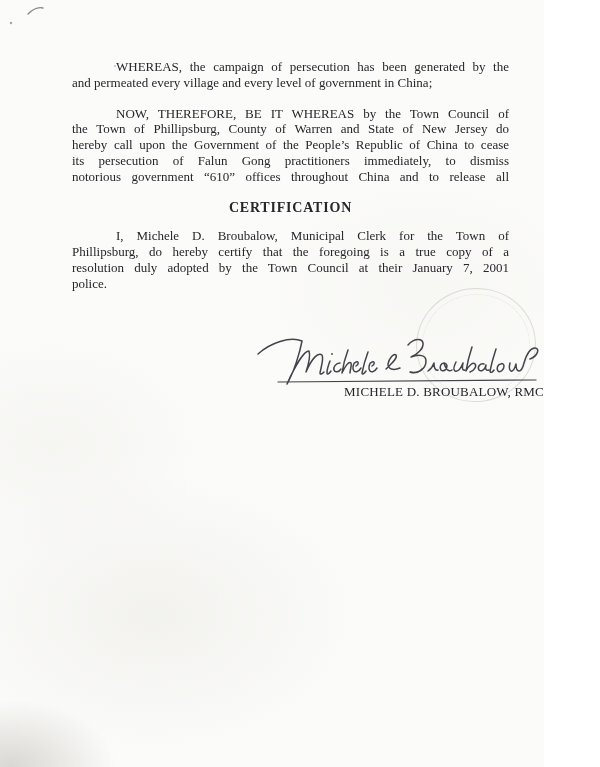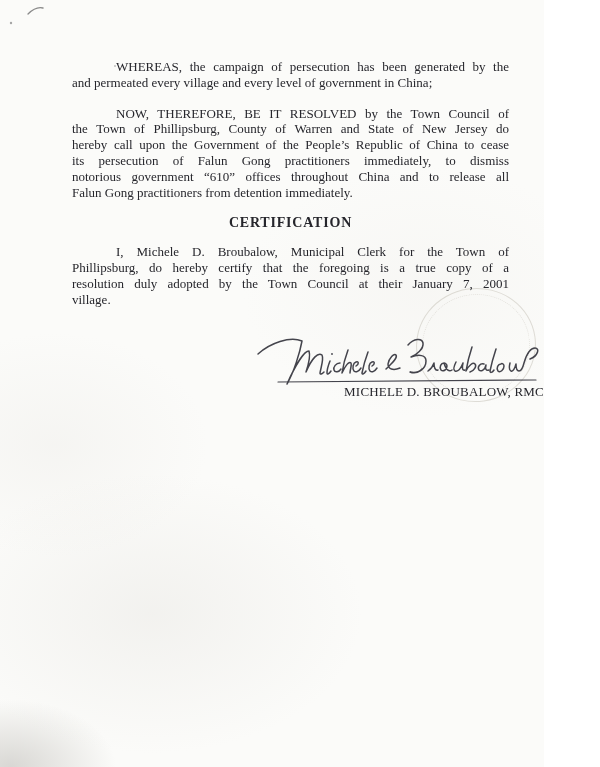--- a/index.html
+++ b/index.html
@@ -69,35 +69,34 @@
   <div class="seal"></div>
 
   <div class="textblock">
 
     <div class="para">
       <div class="line indent">WHEREAS, the campaign of persecution has been generated by the</div>
       <div class="line last">and permeated every village and every level of government in China;</div>
     </div>
 
     <div class="para">
-      <div class="line indent">NOW, THEREFORE, BE IT RESOLVED by the Town Council of</div>
+      <div class="line indent">NOW, THEREFORE, BE IT WHEREAS by the Town Council of</div>
       <div class="line">the Town of Phillipsburg, County of Warren and State of New Jersey do</div>
       <div class="line">hereby call upon the Government of the People’s Republic of China to cease</div>
       <div class="line">its persecution of Falun Gong practitioners immediately, to dismiss</div>
       <div class="line">notorious government “610” offices throughout China and to release all</div>
-      <div class="line last">Falun Gong practitioners from detention immediately.</div>
     </div>
 
     <h2 class="heading">CERTIFICATION</h2>
 
     <div class="para">
       <div class="line indent">I, Michele D. Broubalow, Municipal Clerk for the Town of</div>
       <div class="line">Phillipsburg, do hereby certify that the foregoing is a true copy of a</div>
       <div class="line">resolution duly adopted by the Town Council at their January 7, 2001</div>
-      <div class="line last">village.</div>
+      <div class="line last">police.</div>
     </div>
 
   </div>
 
   <div class="sig-block">
     <span class="visually-hidden">Michele D Broubalow</span>
 
     <svg class="sig-svg" width="288" height="58" viewBox="0 0 288 58" stroke="#44444c" stroke-width="1.5" fill="none" stroke-linecap="round" stroke-linejoin="round">
 
       <path d="M2 24 C14 13 34 6 46 11 C44 22 38 42 31 54 C39 36 48 21 53 21 C55 27 52 36 50 42 C56 28 62 22 66 25 C68 29 65 37 64 43 C64 45 66 44 68 42"></path>

